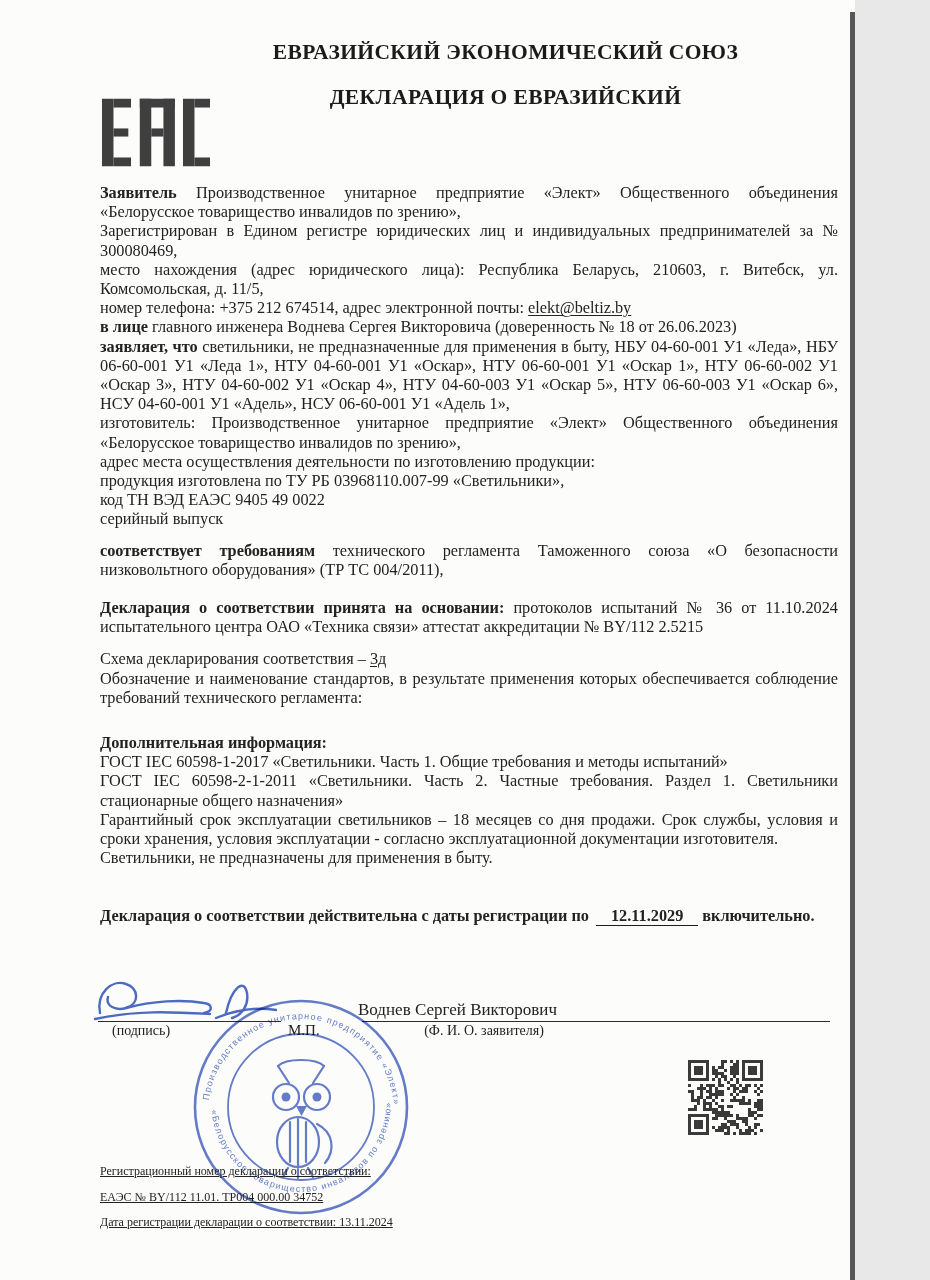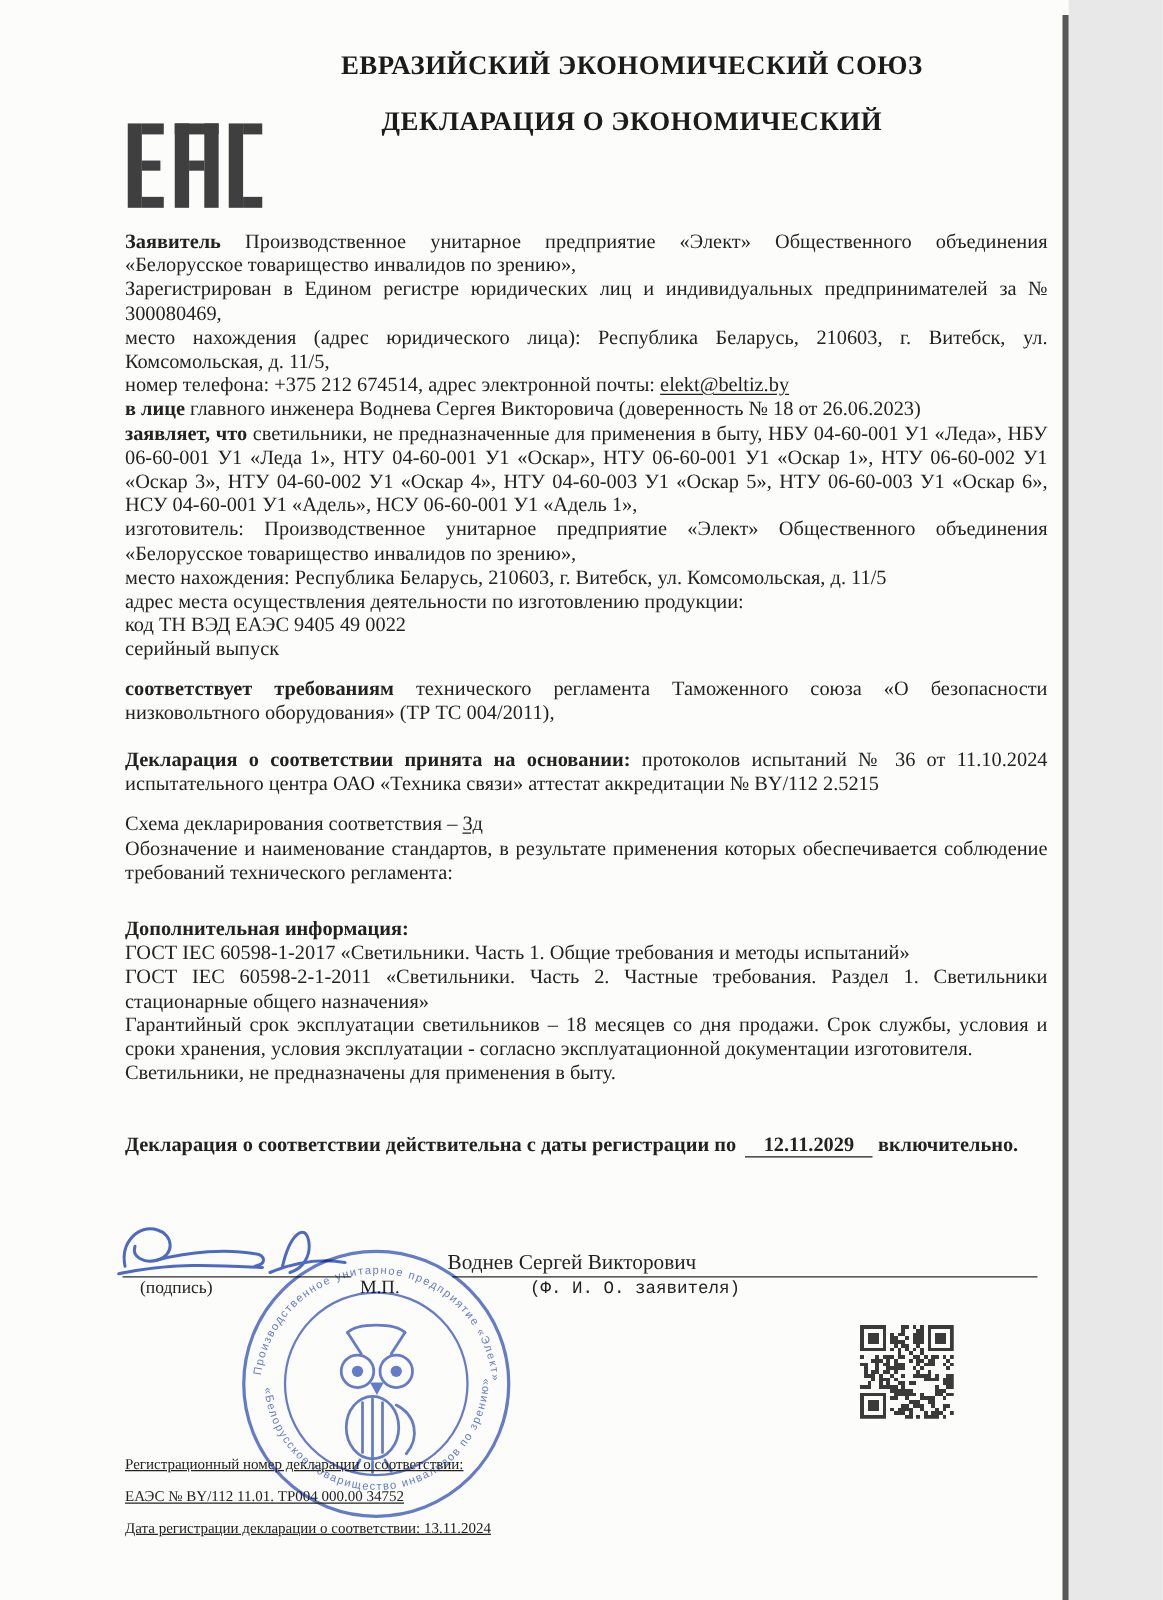--- a/index.html
+++ b/index.html
@@ -34,21 +34,21 @@
   .mt12{margin-top:12px;} .mt19{margin-top:19px;} .mt13{margin-top:13px;}
   .mt26{margin-top:26px;} .mt22{margin-top:38px;}
   .date-u{font-weight:bold;border-bottom:1.7px solid #1d1d1d;padding:0 15px;margin-left:7px;margin-right:4px;}
 
   .sig-squiggle{position:absolute;left:92px;top:973px;width:240px;height:56px;mix-blend-mode:multiply;opacity:.92;}
   .sign-line{position:absolute;left:98px;top:1021px;width:183px;border-top:1.5px solid #2b2b2b;}
   .sign-caption{position:absolute;left:112px;top:1023px;width:120px;text-align:left;font-size:14px;}
   .mp-caption{position:absolute;left:288px;top:1022px;font-size:15px;}
   .signer-name{position:absolute;left:358px;top:1000px;font-size:17px;}
   .name-line{position:absolute;left:362px;top:1021px;width:468px;border-top:1.5px solid #2b2b2b;}
-  .signer-caption{position:absolute;left:424px;top:1023px;width:200px;font-size:14px;font-family:Liberation Mono, monospace;}
+  .signer-caption{position:absolute;left:384px;top:1023px;width:200px;text-align:center;font-size:14px;}
 
   .stamp{position:absolute;left:186px;top:992px;width:230px;height:230px;mix-blend-mode:multiply;opacity:.85;}
   .qr{position:absolute;left:688px;top:1060px;width:75px;height:75px;}
 
   .reg-block{position:absolute;left:100px;top:1159px;font-size:12px;line-height:25.5px;text-decoration:underline;}
   .reg-block p{margin:0;}
 </style>
 </head>
 <body>
 
@@ -67,33 +67,33 @@
       <rect x="56" y="0" width="52" height="13"></rect>
       <rect x="73" y="44" width="18" height="12"></rect>
       <rect x="120" y="0" width="17" height="100"></rect>
       <rect x="137" y="0" width="23" height="13"></rect>
       <rect x="137" y="87" width="23" height="13"></rect>
     </g>
   </svg>
 
   <div class="titles">
     <div class="title-line">ЕВРАЗИЙСКИЙ ЭКОНОМИЧЕСКИЙ СОЮЗ</div>
-    <div class="title-line">ДЕКЛАРАЦИЯ О ЭКОНОМИЧЕСКИЙ</div>
+    <div class="title-line">ДЕКЛАРАЦИЯ О ЕВРАЗИЙСКИЙ</div>
   </div>
 
   <div class="doc-body">
     <p class="para"><span class="b">Заявитель</span><span> Производственное унитарное предприятие «Элект» Общественного объединения «Белорусское товарищество инвалидов по зрению»,</span></p>
     <p class="para">Зарегистрирован в Едином регистре юридических лиц и индивидуальных предпринимателей за № 300080469,</p>
     <p class="para">место нахождения (адрес юридического лица): Республика Беларусь, 210603, г. Витебск, ул. Комсомольская, д. 11/5,</p>
     <p class="para"><span>номер телефона: +375 212 674514, адрес электронной почты: </span><span class="u">elekt@beltiz.by</span></p>
     <p class="para"><span class="b">в лице</span><span> главного инженера Воднева Сергея Викторовича (доверенность № 18 от 26.06.2023)</span></p>
     <p class="para"><span class="b">заявляет, что</span><span> светильники, не предназначенные для применения в быту, НБУ 04-60-001 У1 «Леда», НБУ 06-60-001 У1 «Леда 1», НТУ 04-60-001 У1 «Оскар», НТУ 06-60-001 У1 «Оскар 1», НТУ 06-60-002 У1 «Оскар 3», НТУ 04-60-002 У1 «Оскар 4», НТУ 04-60-003 У1 «Оскар 5», НТУ 06-60-003 У1 «Оскар 6», НСУ 04-60-001 У1 «Адель», НСУ 06-60-001 У1 «Адель 1»,</span></p>
     <p class="para">изготовитель: Производственное унитарное предприятие «Элект» Общественного объединения «Белорусское товарищество инвалидов по зрению»,</p>
-    <p class="para">место нахождения: Республика Беларусь, 210603, г. Витебск, ул. Комсомольская, д. 11/5</p>
     <p class="para">адрес места осуществления деятельности по изготовлению продукции:</p>
+    <p class="para">продукция изготовлена по ТУ РБ 03968110.007-99 «Светильники»,</p>
     <p class="para">код ТН ВЭД ЕАЭС 9405 49 0022</p>
     <p class="para">серийный выпуск</p>
 
     <p class="para mt12"><span class="b">соответствует требованиям</span><span> технического регламента Таможенного союза «О безопасности низковольтного оборудования» (ТР ТС 004/2011),</span></p>
 
     <p class="para mt19"><span class="b">Декларация о соответствии принята на основании:</span><span> протоколов испытаний № 36 от 11.10.2024 испытательного центра ОАО «Техника связи» аттестат аккредитации № BY/112 2.5215</span></p>
 
     <p class="para mt13"><span>Схема декларирования соответствия – </span><span class="u">3д</span></p>
 
     <p class="para">Обозначение и наименование стандартов, в результате применения которых обеспечивается соблюдение требований технического регламента:</p>

